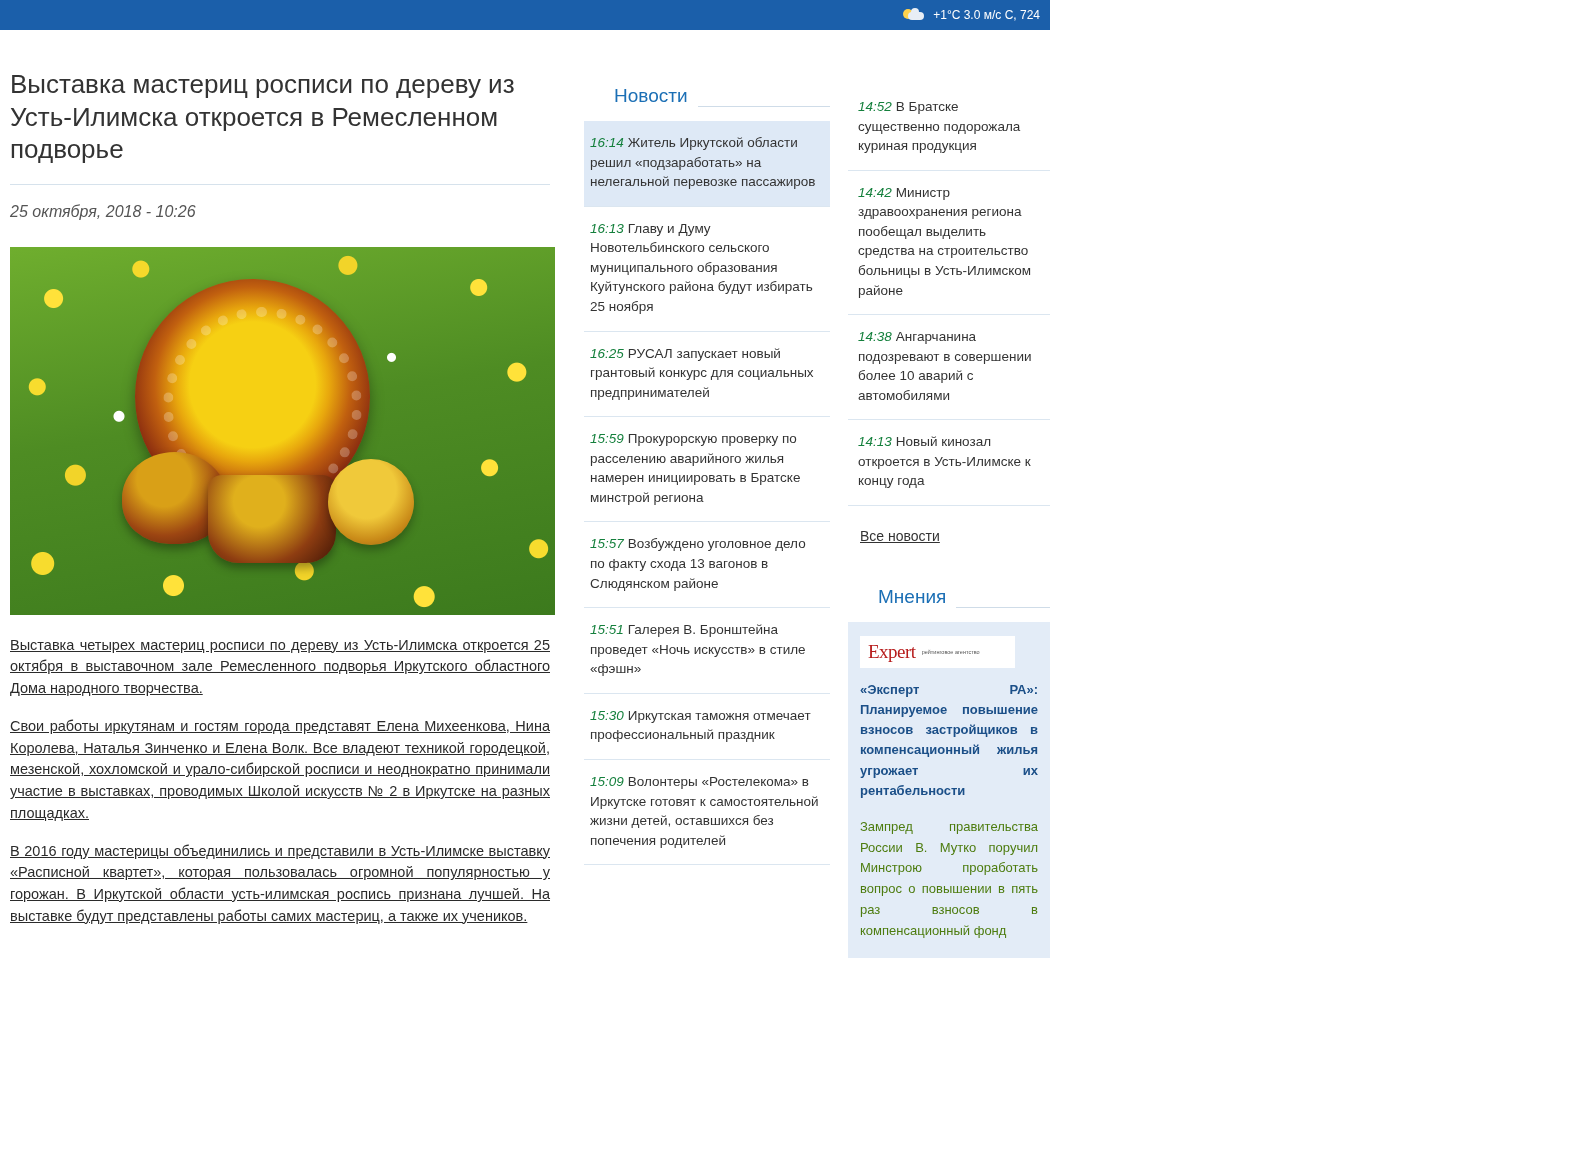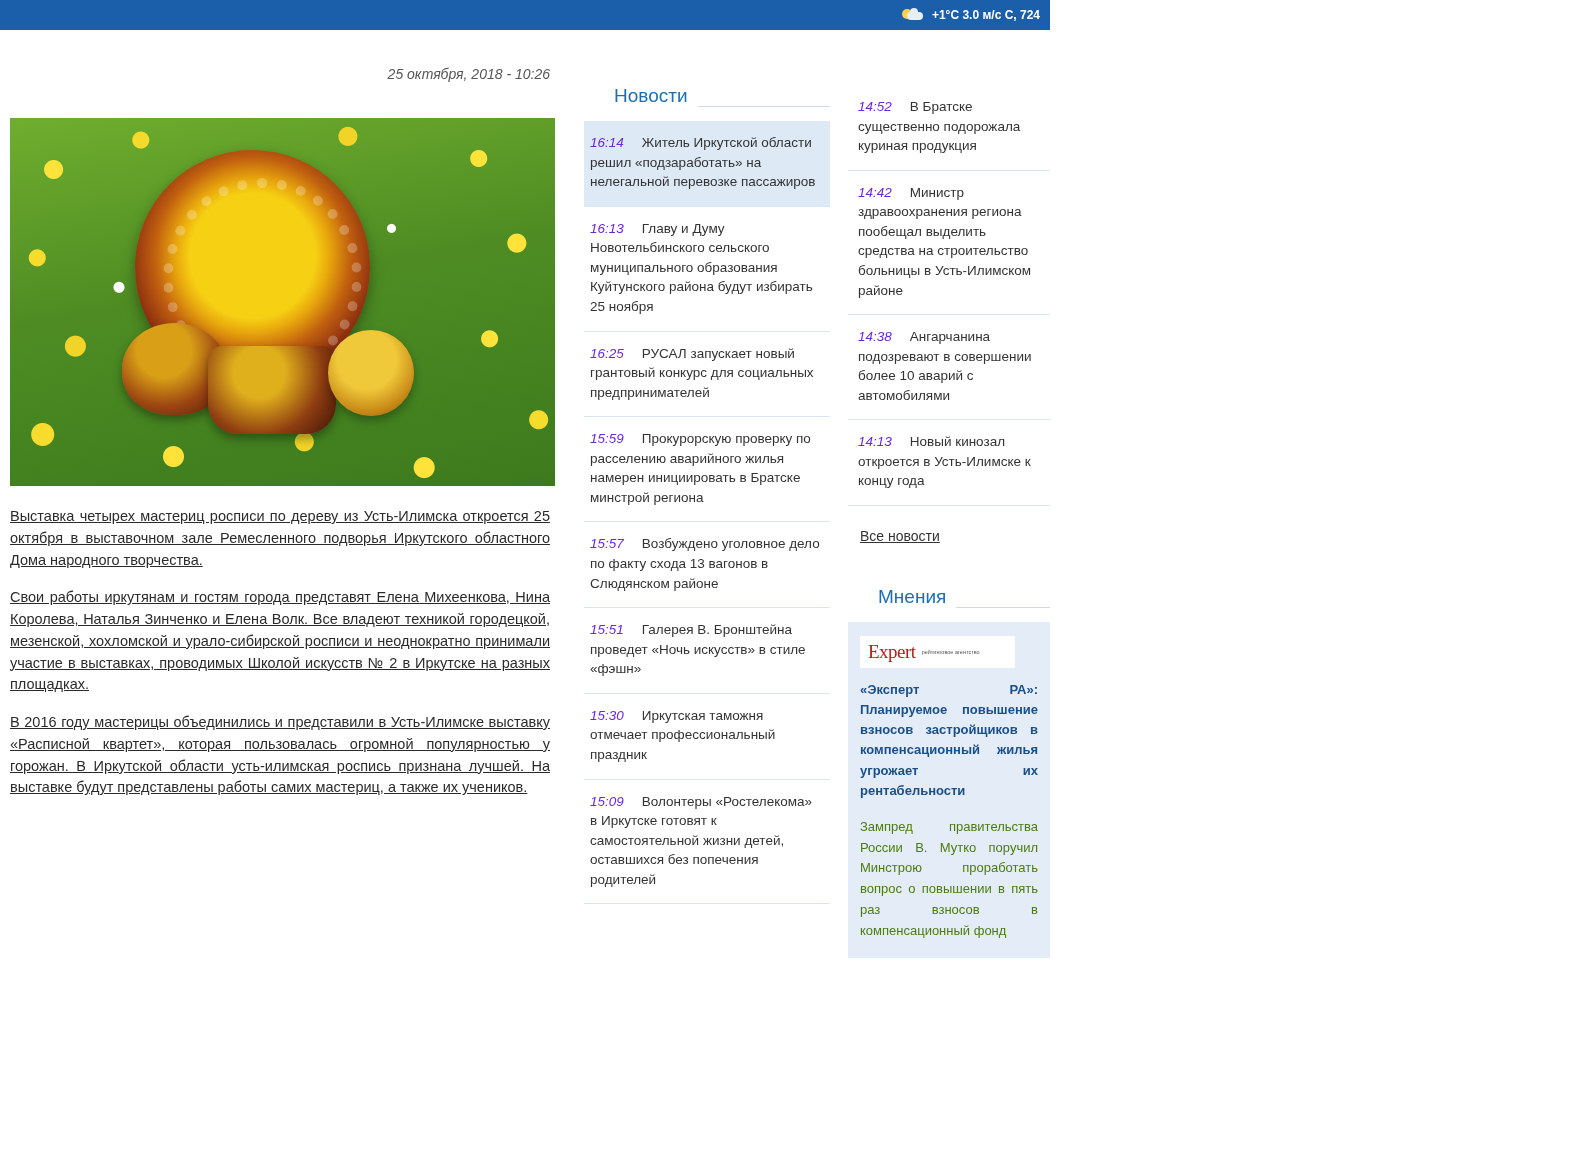--- a/index.html
+++ b/index.html
@@ -21,21 +21,20 @@
   }
   
   .topbar {
     height: 30px;
     background: #1b5faa;
     display: flex;
     align-items: center;
     justify-content: flex-end;
     padding-right: 10px;
     box-sizing: border-box;
-    font-weight: bold;
   }
   .topbar-inner {
     display: flex;
     align-items: center;
     gap: 8px;
     font-size: 12px;
     color: #ffffff;
   }
   .weather-icon {
     width: 22px;
@@ -93,25 +92,24 @@
   h1.article-title {
     font-size: 26px;
     font-weight: normal;
     line-height: 1.25;
     color: #333;
     margin: 20px 0 0 0;
     border-bottom: 1px solid #d6e2ec;
     padding-bottom: 18px;
   }
   .article-date {
-    font-size: 14px;
+    font-size: 16px;
     font-style: italic;
     color: #555;
-    margin: 18px 0 36px 0;
-    text-align: right;
+    margin: 18px 0 26px 0;
   }
   .article-photo {
     width: 545px;
     height: 368px;
     position: relative;
     overflow: hidden;
     background: #4f8a22;
   }
   
   .article-photo .meadow {
@@ -207,22 +205,22 @@
   .news-list { margin: 0; padding: 0; }
   .news-item {
     padding: 12px 10px 14px 10px;
     border-bottom: 1px solid #dbe6f0;
     font-size: 13.5px;
     line-height: 1.45;
   }
   .news-item.highlight { background: #dee9f6; }
   .news-item .time {
     font-style: italic;
-    color: #6d28d9;
-    margin-right: 18px;
+    color: #15803d;
+    margin-right: 4px;
   }
   .news-item .headline { color: #333; }
   .all-news {
     display: block;
     margin: 22px 0 0 12px;
     font-size: 14px;
     color: #333;
   }
   .mid-col .news-item { padding-left: 6px; }
 
@@ -283,20 +281,21 @@
         <span class="sun"></span>
           <span class="cloud"></span>
       </span>
       <span class="weather-text">+1°C  3.0 м/с С,  724</span>
     </div>
   </div>
 
   <div class="content">
 
     <div class="left-col">
+      <h1 class="article-title">Выставка мастериц росписи по дереву из Усть-Илимска откроется в Ремесленном подворье</h1>
       <div class="article-date">25 октября, 2018 - 10:26</div>
 
       <div class="article-photo">
         <div class="meadow"></div>
         <div class="plate"></div>
         <div class="bowl-a"></div>
         <div class="bowl-b"></div>
         <div class="bowl-c"></div>
       </div>
 

